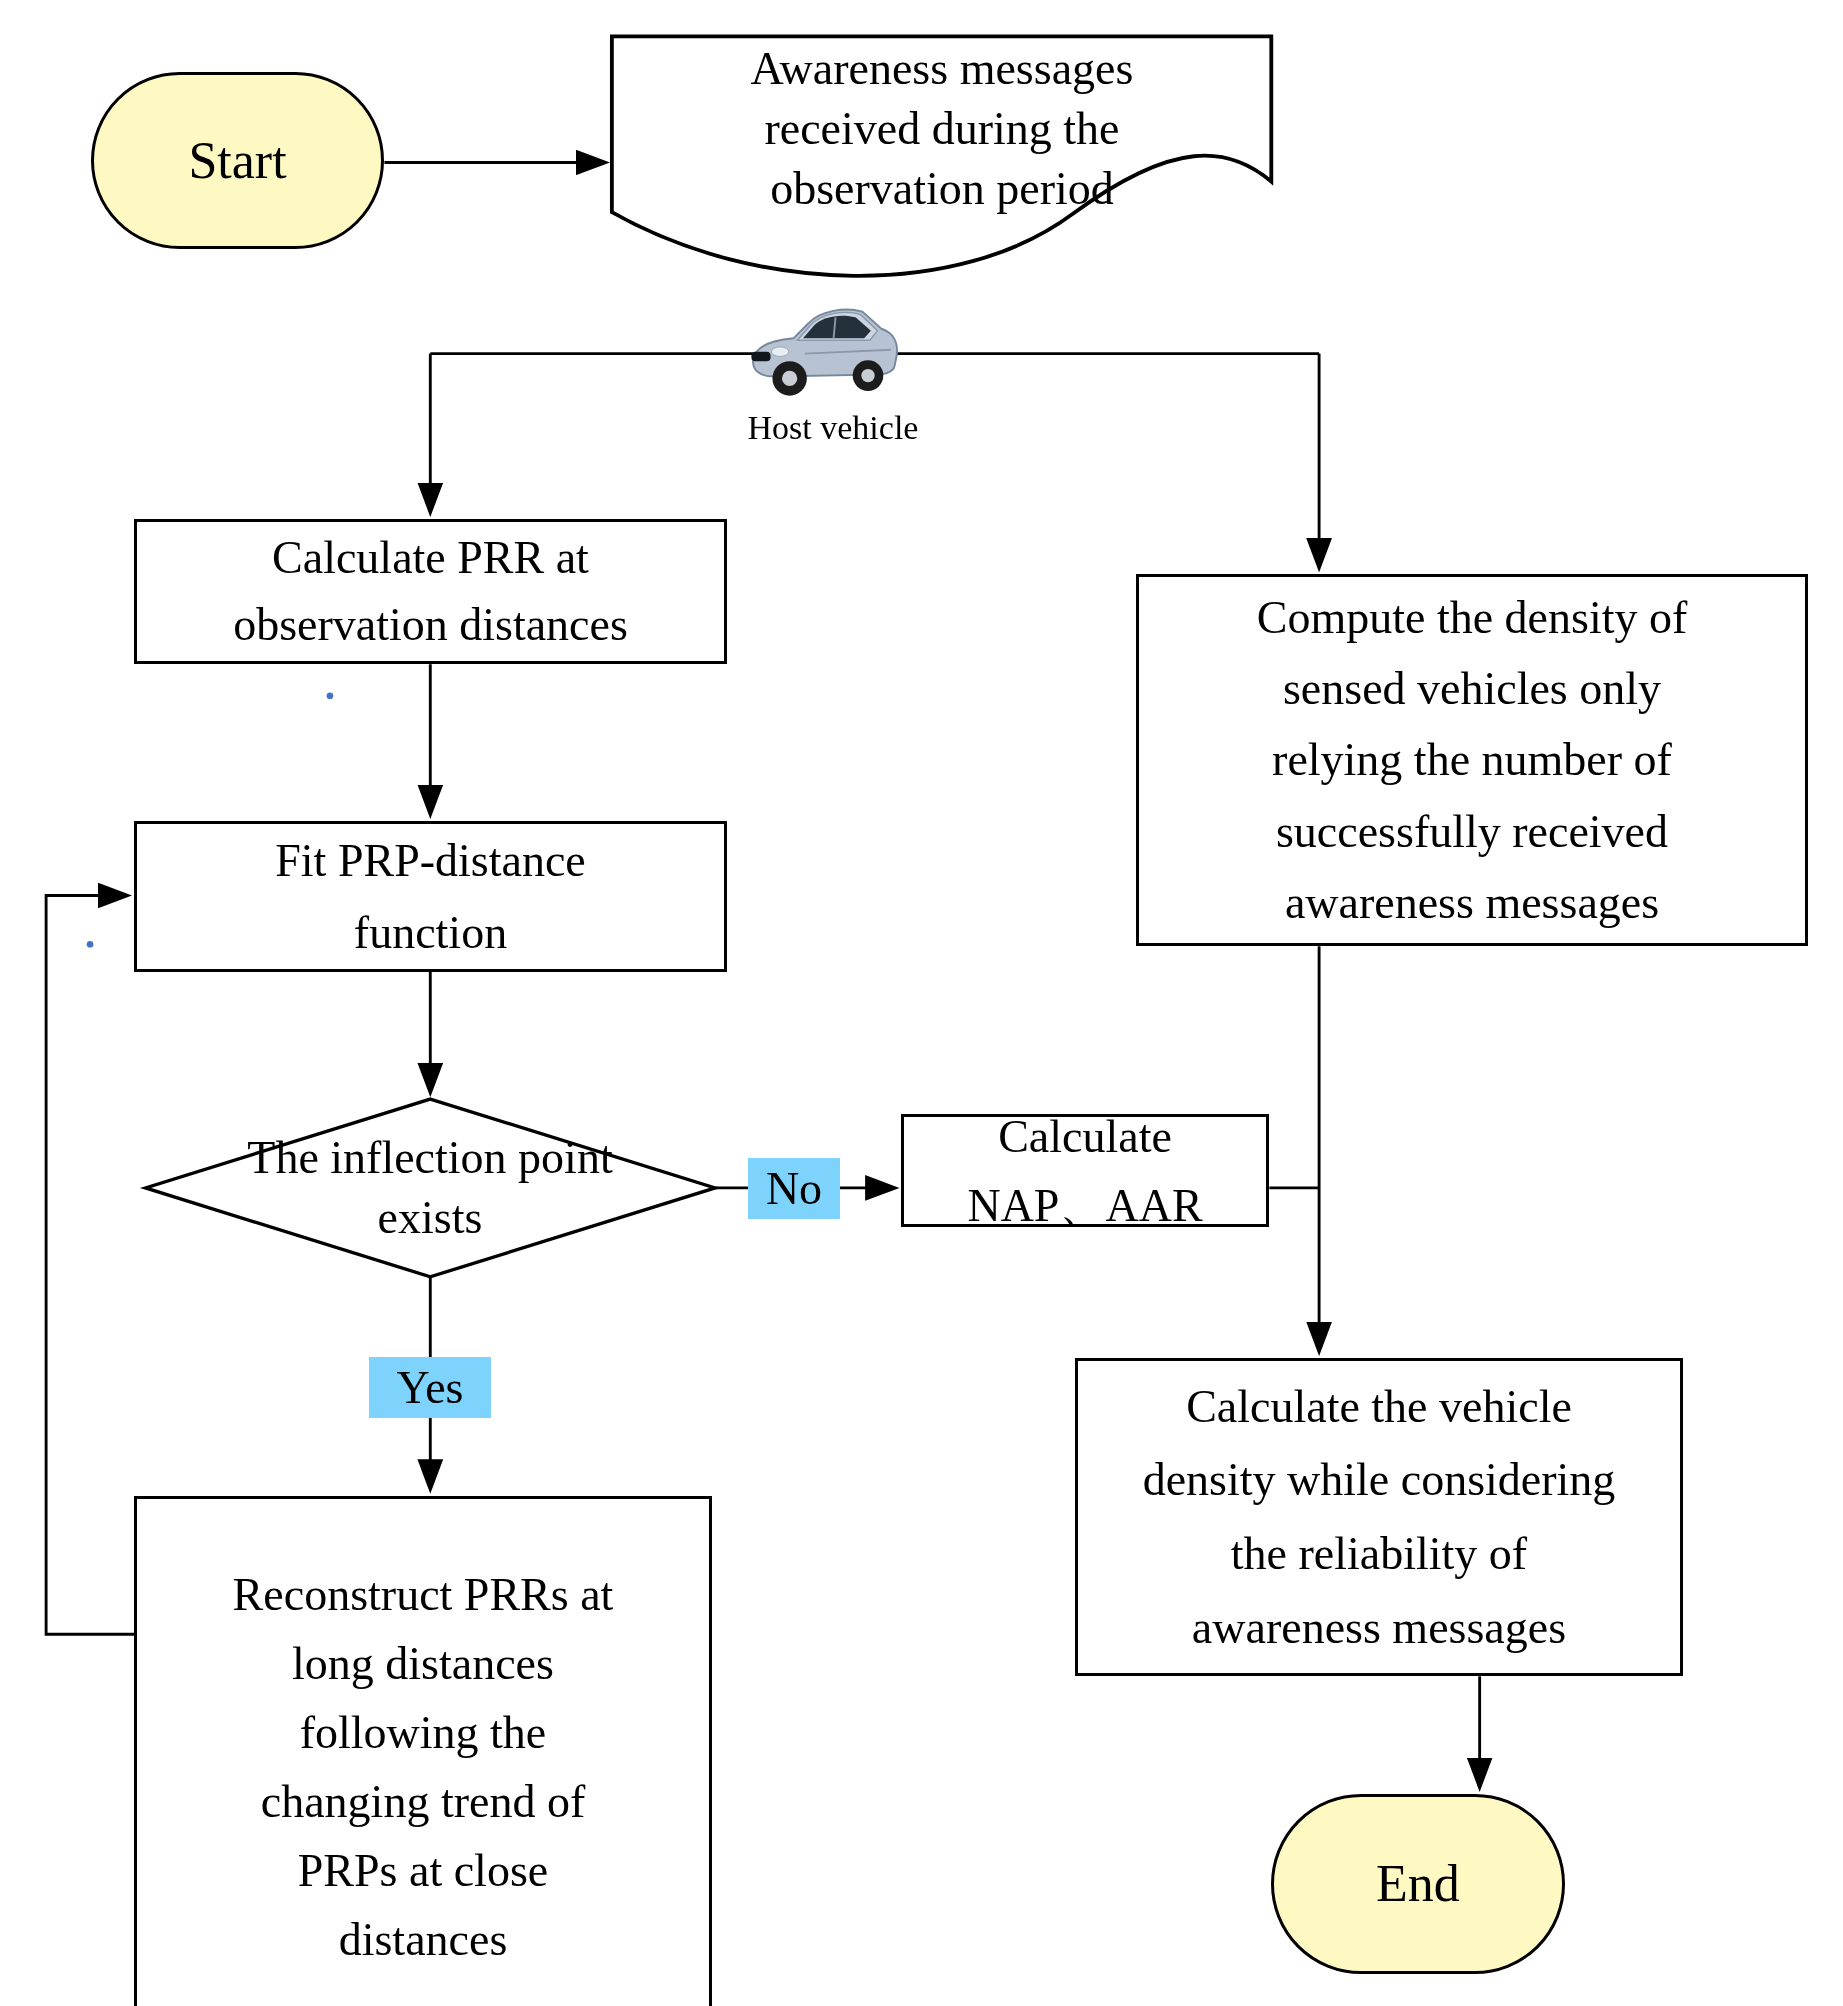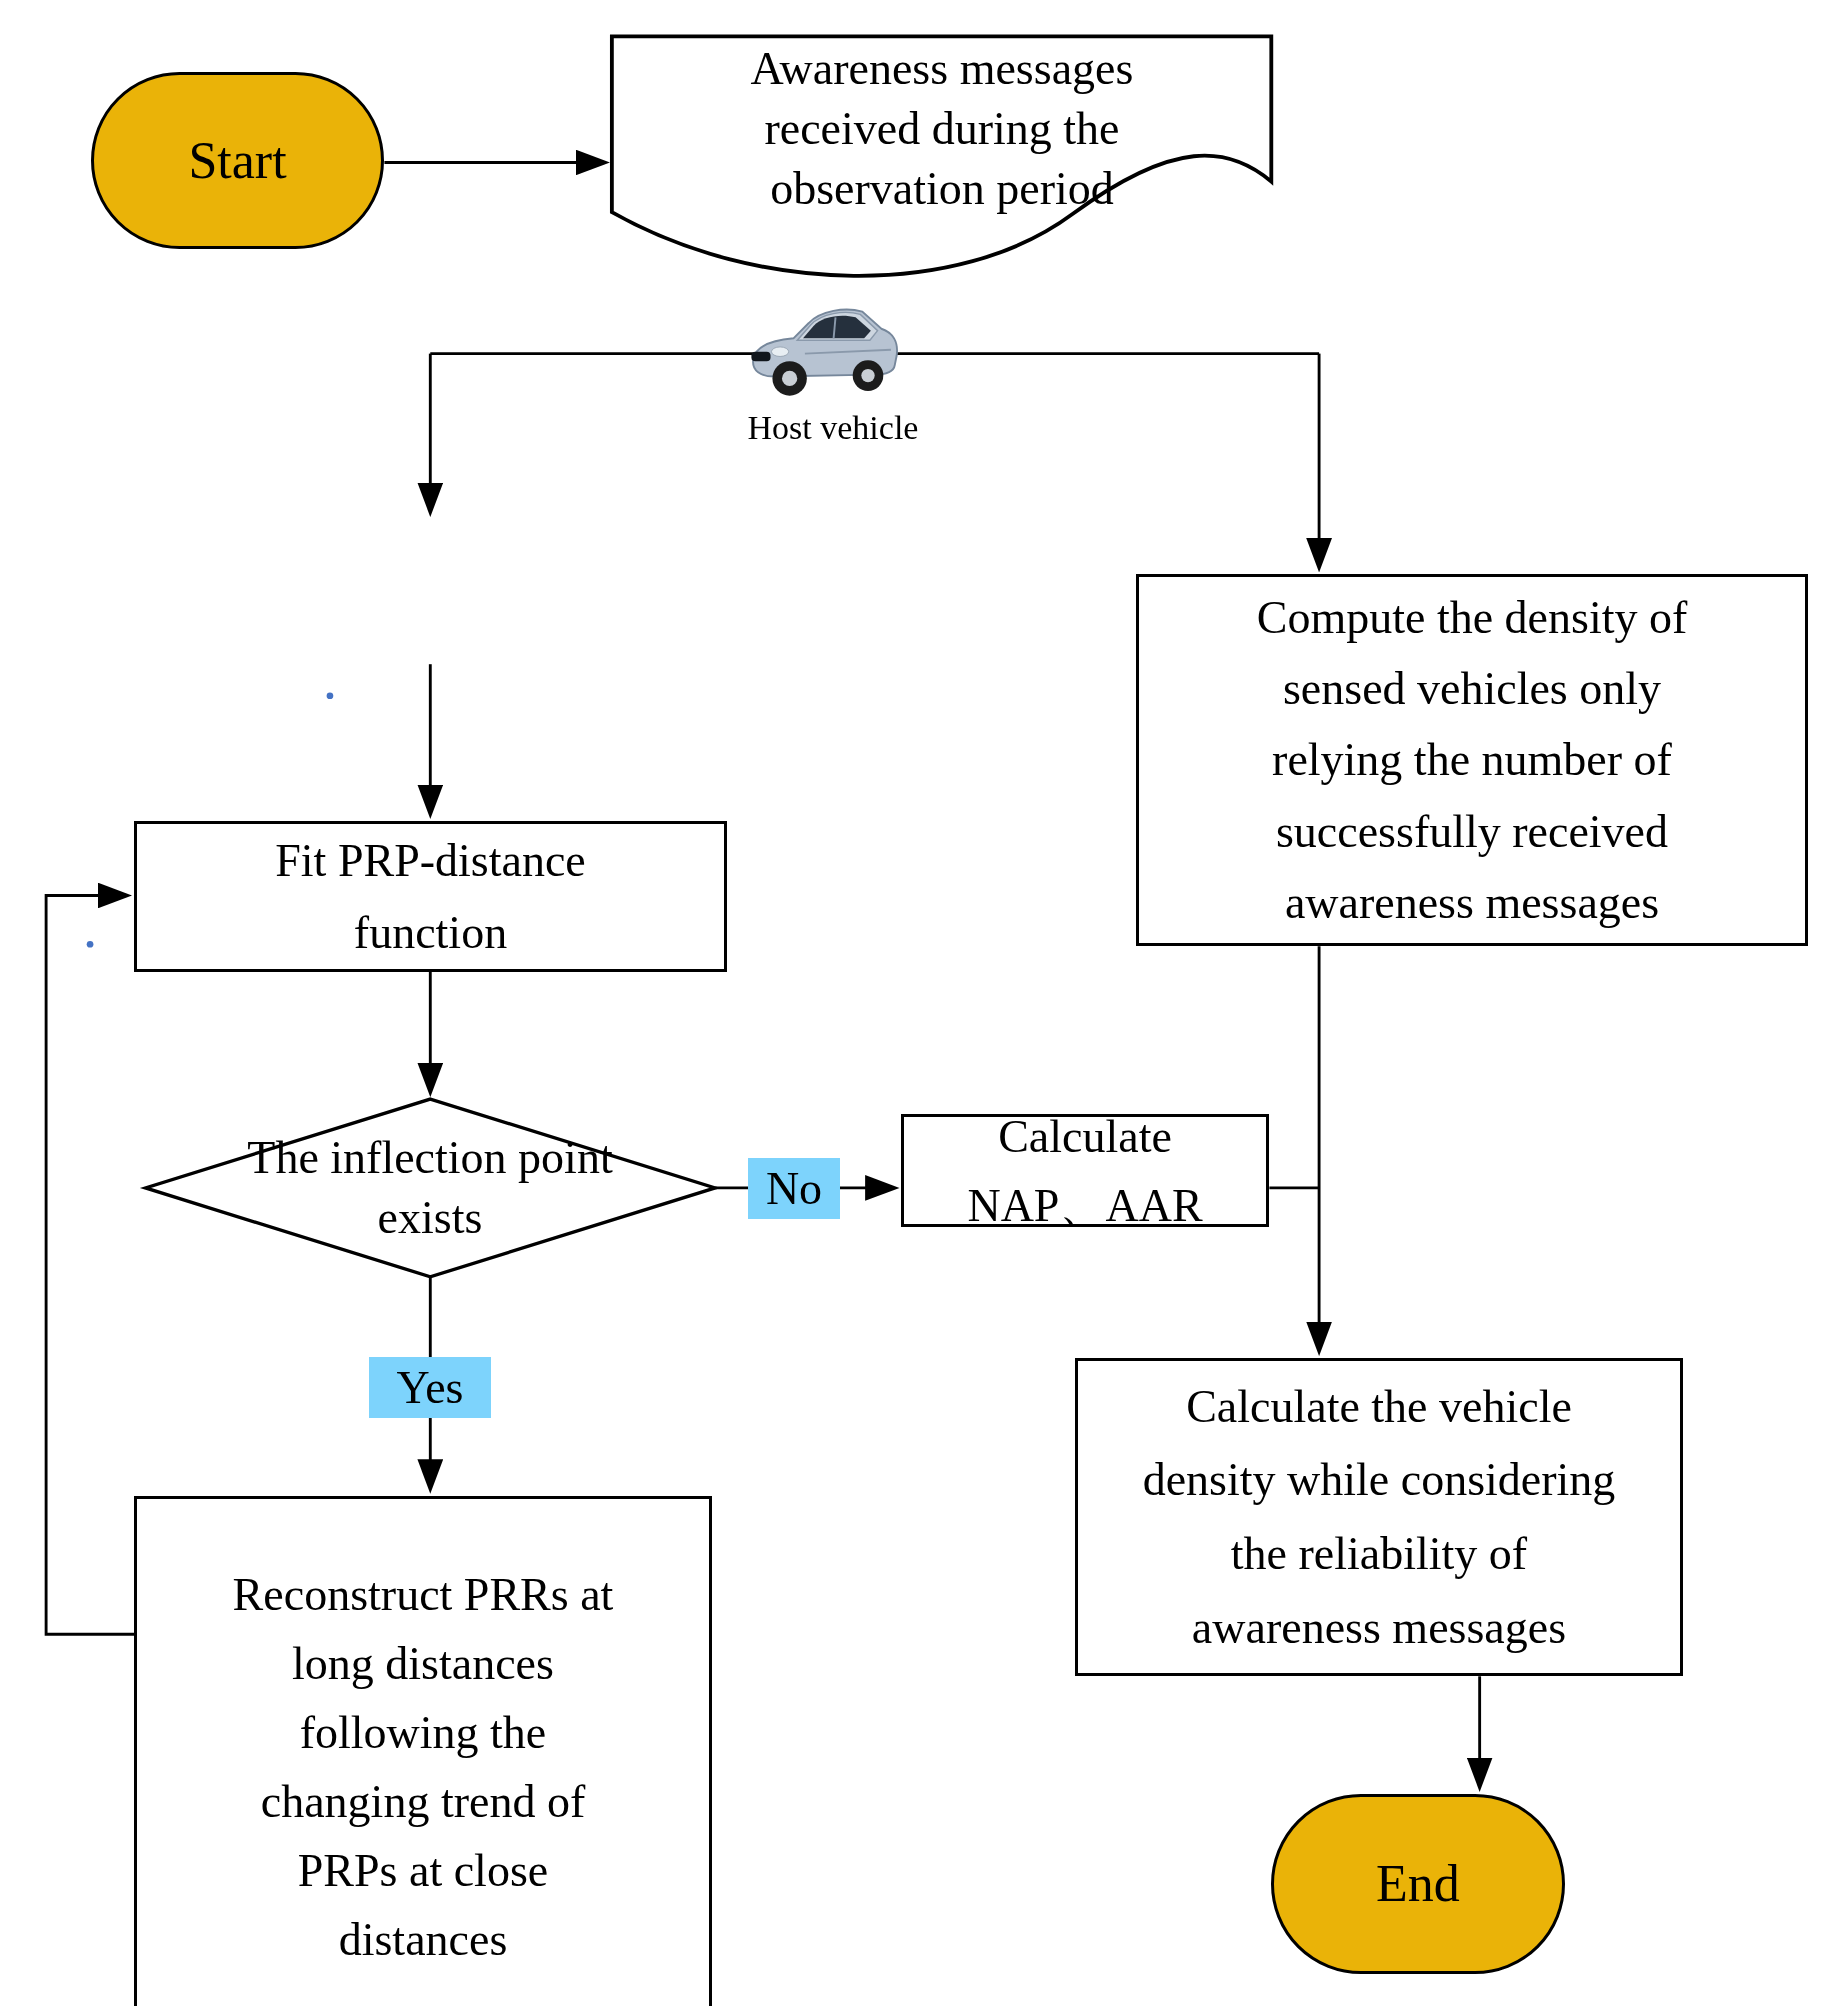--- a/index.html
+++ b/index.html
@@ -11,21 +11,21 @@
     color:#000;
     overflow:hidden;
   }
   #wires{position:absolute;left:0;top:0;width:1844px;height:2006px;}
   .node{
     position:absolute;box-sizing:border-box;
     display:flex;align-items:center;justify-content:center;
     text-align:center;
   }
   .rect{border:3.8px solid #000;background:#fff;}
-  .stadium{border:3.8px solid #000;background:#eab308;}
+  .stadium{border:3.8px solid #000;background:#fef9c3;}
   .label{
     white-space:pre-line;
     font-size:46px;line-height:1.45;
     display:block;
   }
   .overlay{ 
     position:absolute;display:flex;align-items:center;justify-content:center;
     text-align:center;pointer-events:none;
   }
   .edge-label{
@@ -100,20 +100,24 @@
   </div>
 
   <div class="overlay lh-130" style="left:612px;top:40px;width:660px;height:178px;">
     <span class="label">Awareness messages
 received during the
 observation period</span>
   </div>
 
   <div class="host-label" style="left:642px;top:409px;width:382px;">Host vehicle</div>
 
+  <div class="node rect" style="left:134px;top:519px;width:593px;height:145px;">
+    <span class="label">Calculate PRR at
+observation distances</span>
+  </div>
 
   <div class="node rect lh-155" style="left:1136px;top:574px;width:672px;height:372px;">
     <span class="label">Compute the density of
 sensed vehicles only
 relying the number of
 successfully received
 awareness messages</span>
   </div>
 
   <div class="node rect lh-155" style="left:134px;top:821px;width:593px;height:151px;">

